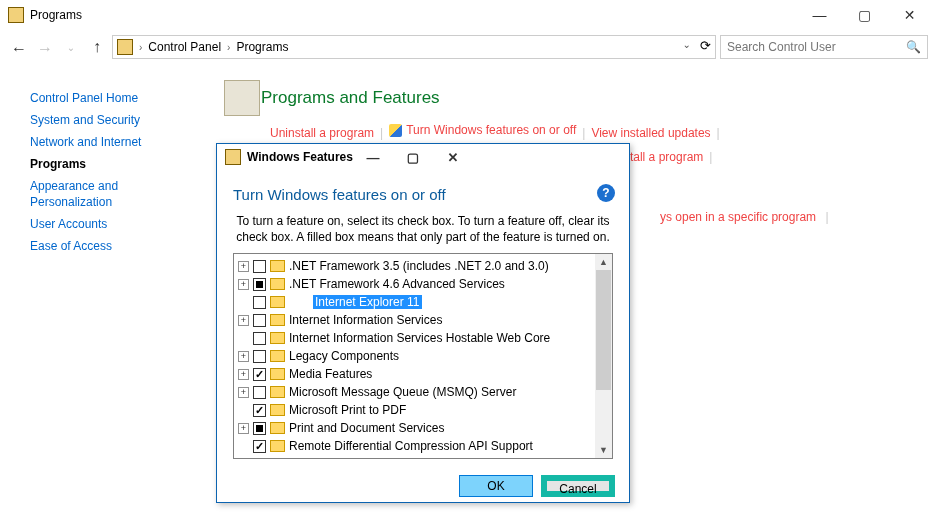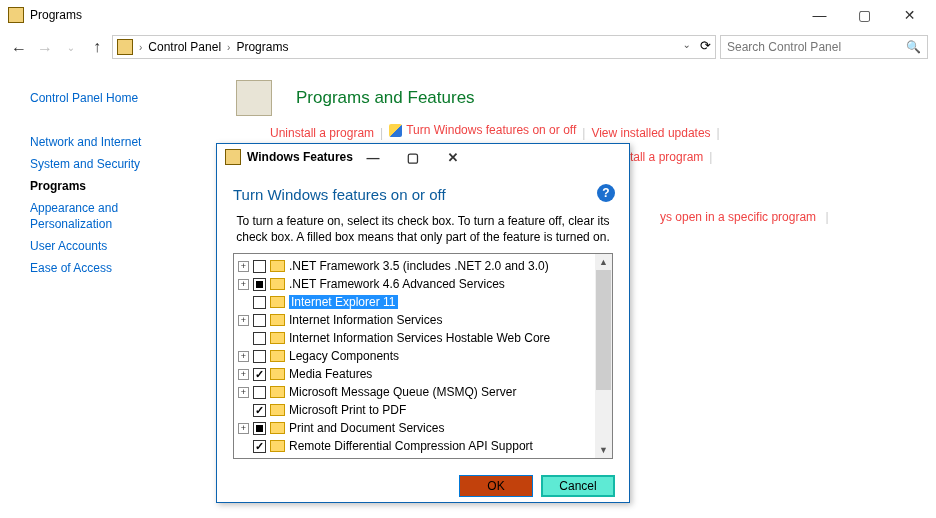--- a/index.html
+++ b/index.html
@@ -83,27 +83,27 @@
   }
   .sidebar a, .sidebar .side-item {
     display: block;
     color: #0066cc;
     text-decoration: none;
     margin: 6px 0;
     font-size: 12px;
     line-height: 16px;
   }
   .sidebar .current { font-weight: 600; color: #000; }
-  .sidebar .cph { color: #0066cc; margin-bottom: 28px; }
+  .sidebar .cph { color: #0066cc; margin-bottom: 6px; }
   .main {
     flex: 1;
     padding: 6px 16px 0 24px;
   }
   .heading {
-    display: flex; align-items: center; gap: 24px; margin-left: 12px;
+    display: flex; align-items: center; gap: 1px;
   }
   .heading .big-icon {
     width: 36px; height: 36px;
     background: #e8e4d6;
     border: 1px solid #b5ad8e;
   }
   .heading h1 {
     margin: 0;
     font-size: 17px;
     font-weight: 400;
@@ -228,36 +228,37 @@
   .cb.checked::after { content:'✓'; color:#000; font-weight:bold; font-size:11px; line-height:11px;}
   .folder {
     width: 15px; height: 12px;
     background: #ffd868;
     border: 1px solid #cc9a00;
     flex-shrink: 0;
   }
   .sel {
     background: #1e90ff; color: #fff;
     padding: 0 2px;
+    margin-left: 24px;
   }
   .dlg-buttons {
     display: flex;
     justify-content: flex-end;
     gap: 8px;
     padding: 12px 14px;
   }
   .dlg-btn {
     width: 74px; height: 22px;
-    border: 2px solid #14b8a6;
-    background: #5eead4;
+    border: 6px solid #14b8a6;
+    background: #e5e5e5;
     font-size: 12px;
   }
   .dlg-btn.primary {
     border: 1px solid #0078d7;
-    background: #c2410c;
+    background: #7dd3fc;
   }
 </style>
 </head>
 <body>
 
 <div class="titlebar">
   <span class="icon"></span>
   <span class="title">Programs</span>
   <span class="spacer"></span>
   <div class="win-ctrl">—</div>
@@ -273,31 +274,31 @@
   <div class="breadcrumb">
     <span class="bc-icon"></span>
     <span class="chev">›</span>
     <span>Control Panel</span>
     <span class="chev">›</span>
     <span>Programs</span>
     <span class="dd">⌄</span>
     <span class="refresh">⟳</span>
   </div>
   <div class="searchbox">
-    <span>Search Control Panel</span>
+    <span>Search Control User</span>
     <span class="mag">🔍</span>
   </div>
 </div>
 
 <div class="content">
   <div class="sidebar">
     <a class="side-item cph">Control Panel Home</a>
     <div id="sidebar-items">
+        <a class="side-item">System and Security</a>
         <a class="side-item">Network and Internet</a>
-        <a class="side-item">System and Security</a>
         <a class="side-item current">Programs</a>
         <a class="side-item">Appearance and Personalization</a>
         <a class="side-item">User Accounts</a>
         <a class="side-item">Ease of Access</a>
       </div>
   </div>
 
   <div class="main">
     <div class="heading">
       <div class="big-icon"></div>

